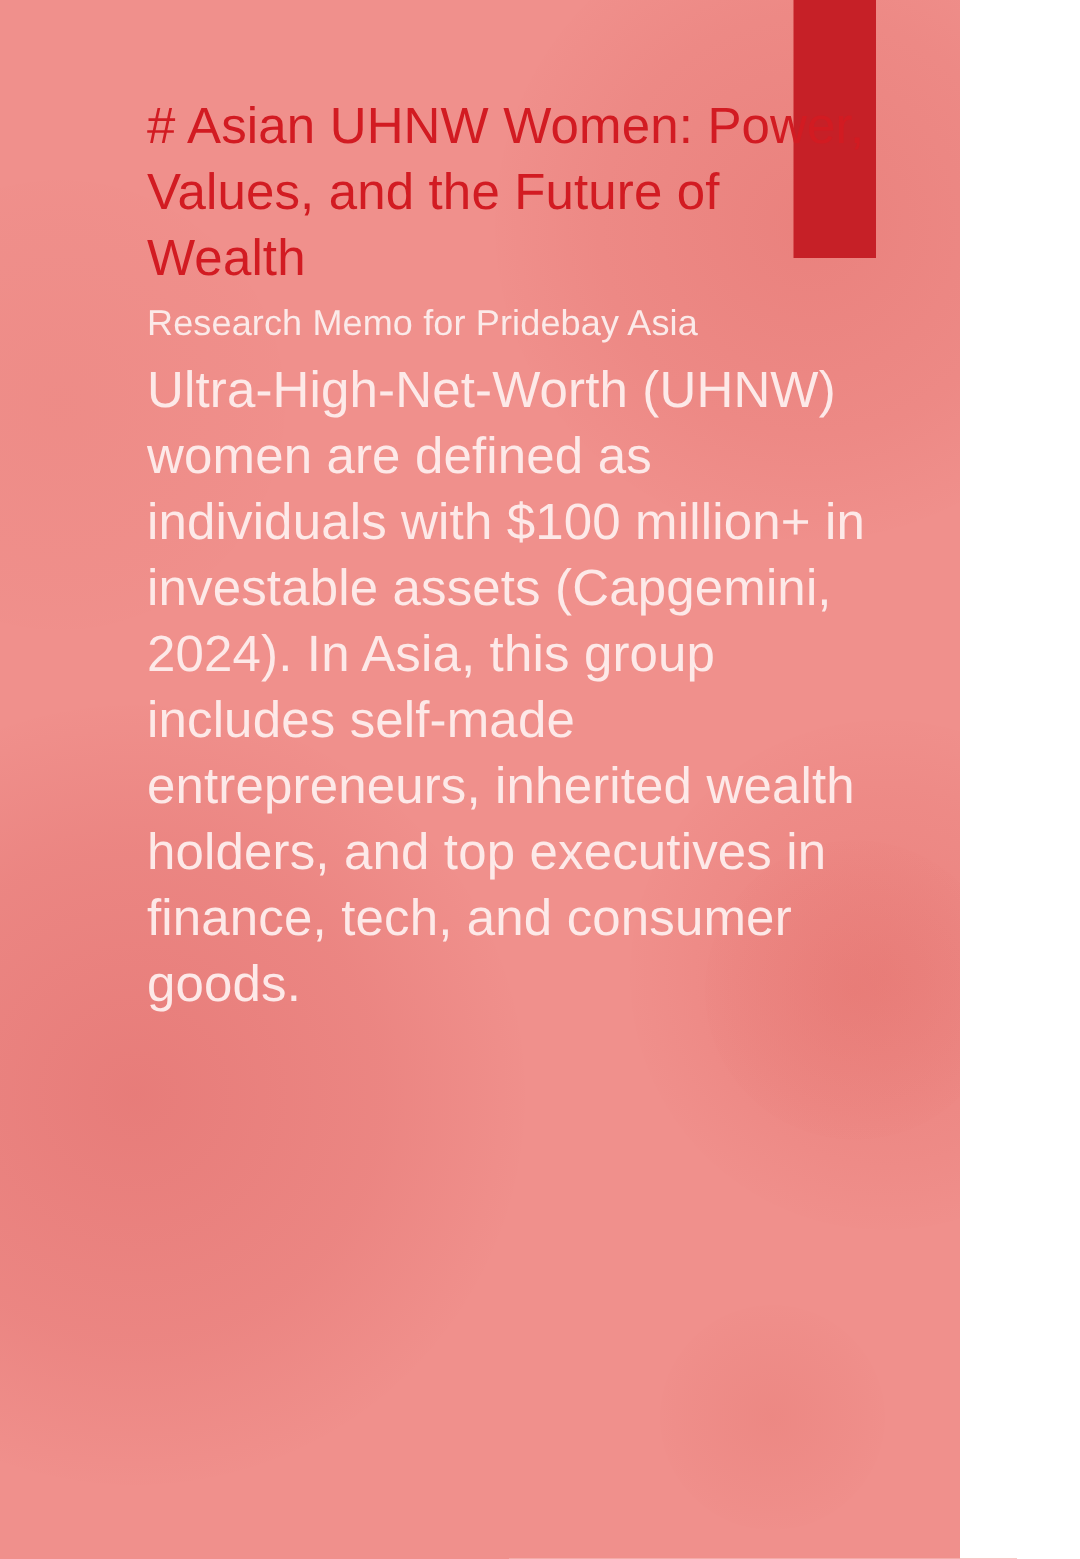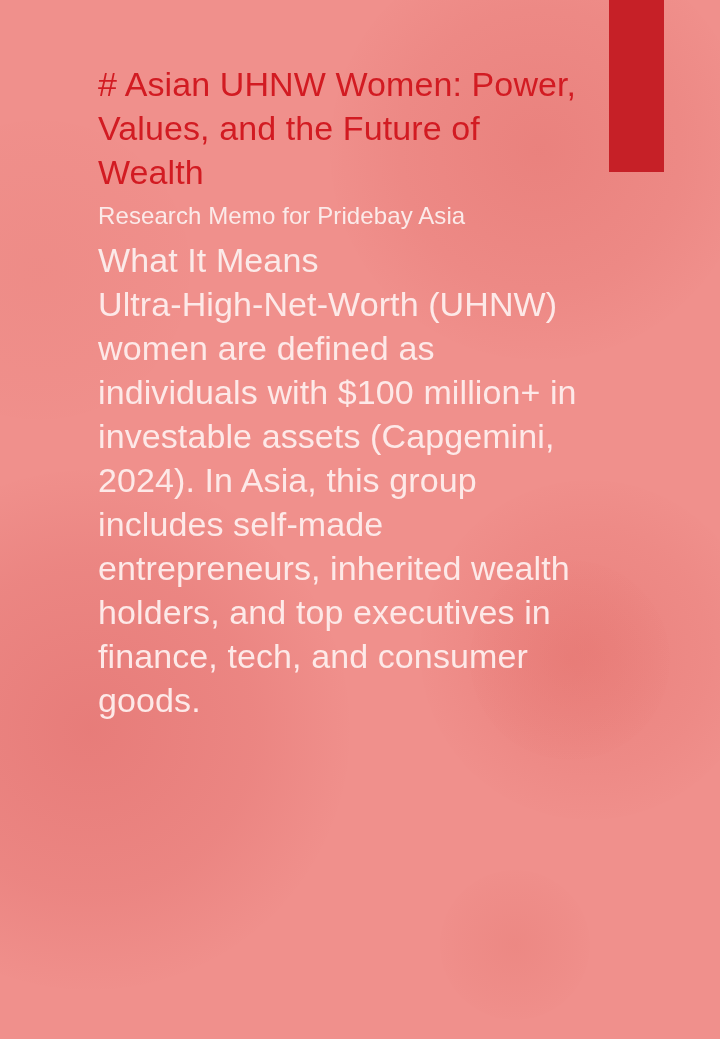--- a/index.html
+++ b/index.html
@@ -7,21 +7,21 @@
     padding: 0;
   }
   body {
     width: 720px;
     height: 1039px;
     font-family: "Liberation Sans", sans-serif;
     overflow: hidden;
   }
   .slide {
     position: relative;
-    width: 720px;
+    width: 640px;
     height: 1039px;
     background: #f0908c;
     overflow: hidden;
   }
   
   .blob {
     position: absolute;
     border-radius: 50%;
     pointer-events: none;
   }
@@ -117,17 +117,16 @@
   <div class="blob blob-a"></div>
   <div class="blob blob-c"></div>
   <div class="blob blob-d"></div>
   <div class="blob blob-e"></div>
 
   <div class="accent-bar"></div>
 
   <div class="content">
     <h1 class="doc-title"># Asian UHNW Women: Power, Values, and the Future of Wealth</h1>
     <p class="subtitle">Research Memo for Pridebay Asia</p>
-    <p class="sub-heading">What It Means</p>
     <p class="body-text">Ultra-High-Net-Worth (UHNW) women are defined as individuals with $100 million+ in investable assets (Capgemini, 2024). In Asia, this group includes self-made entrepreneurs, inherited wealth holders, and top executives in finance, tech, and consumer goods.</p>
   </div>
 
 </div>
 
 </body></html>

